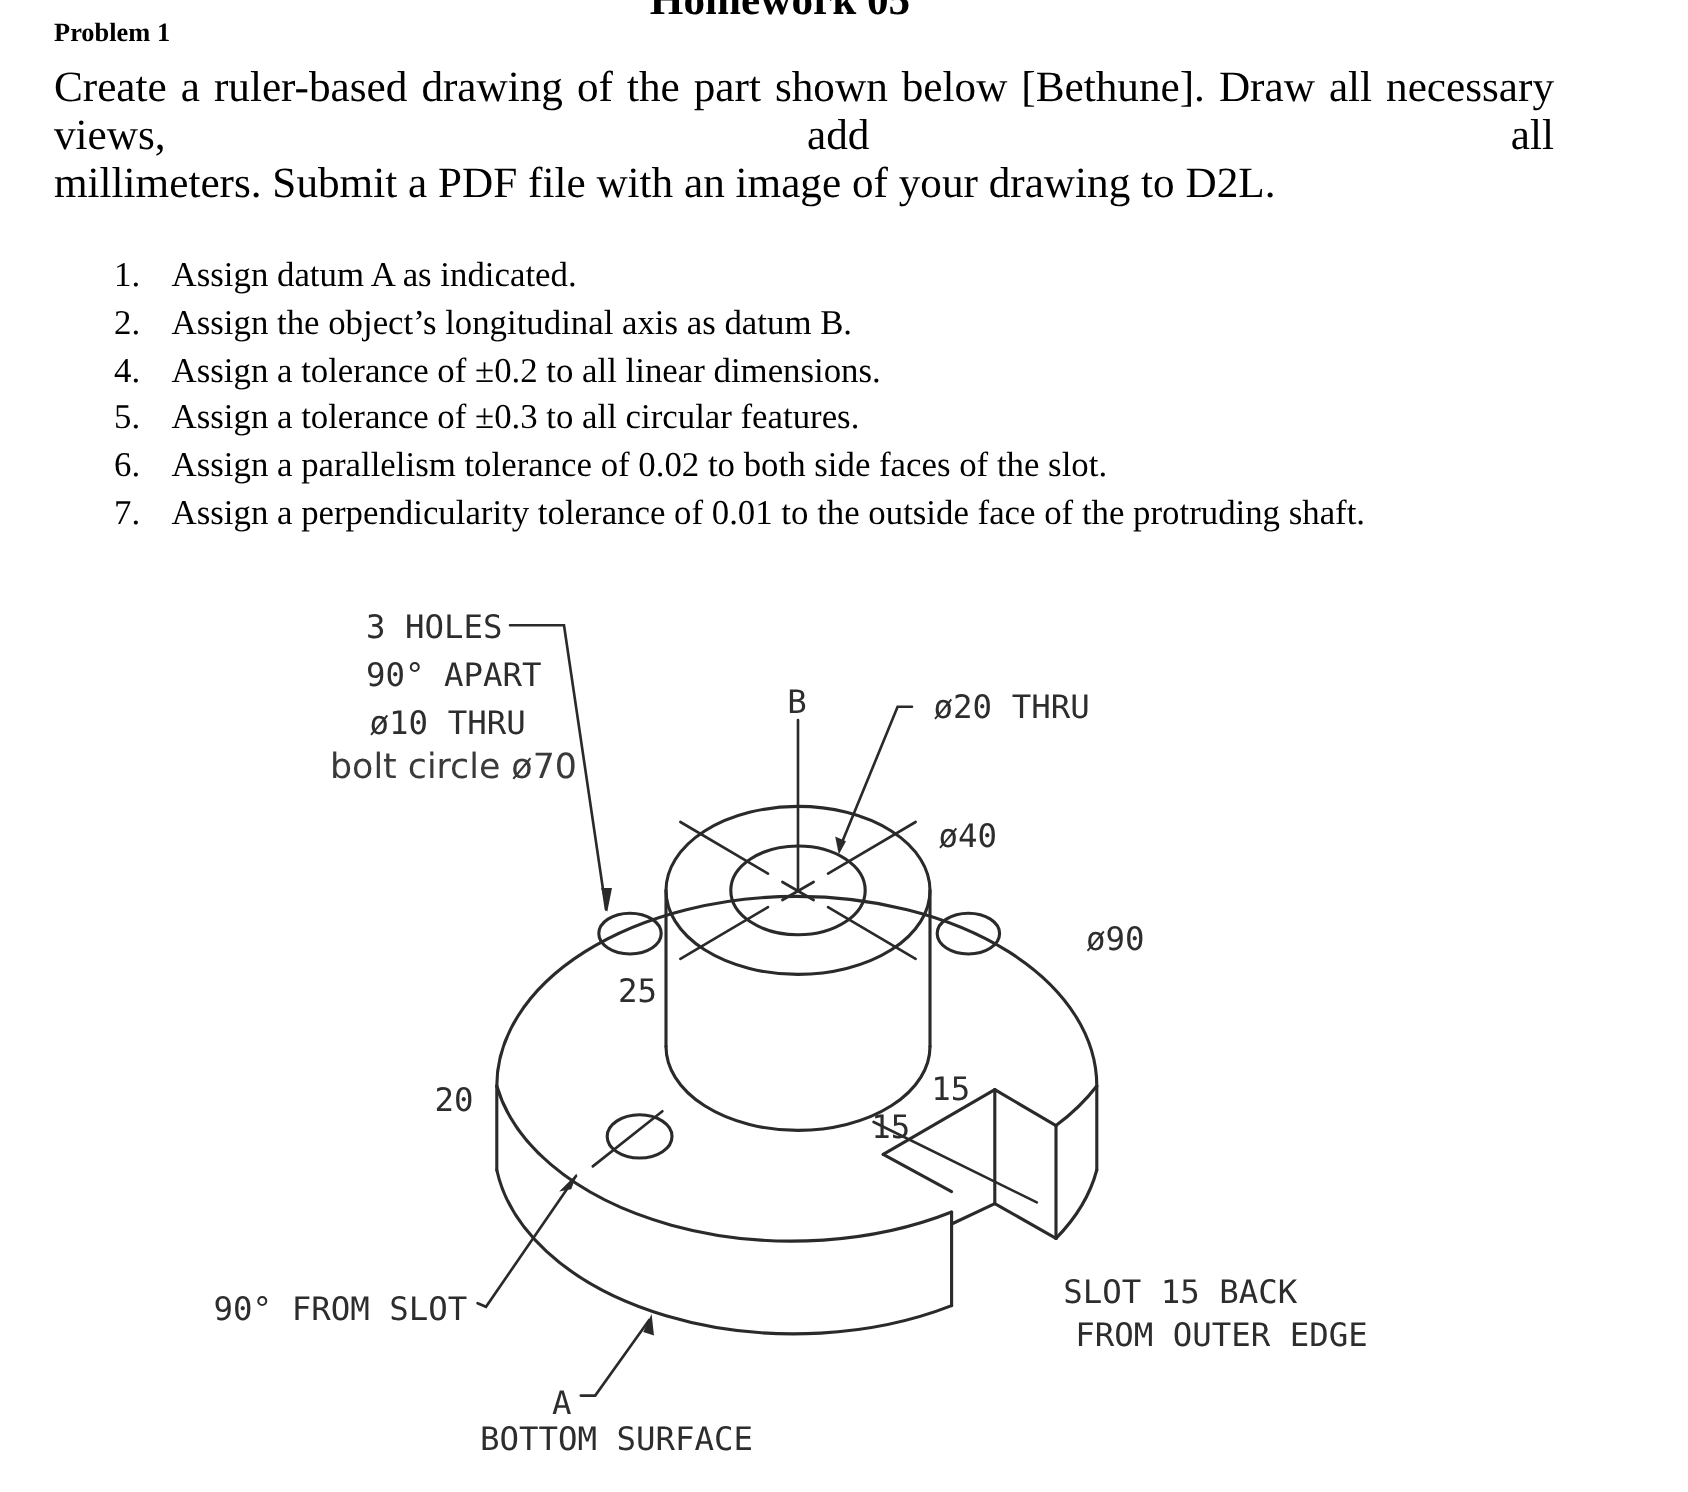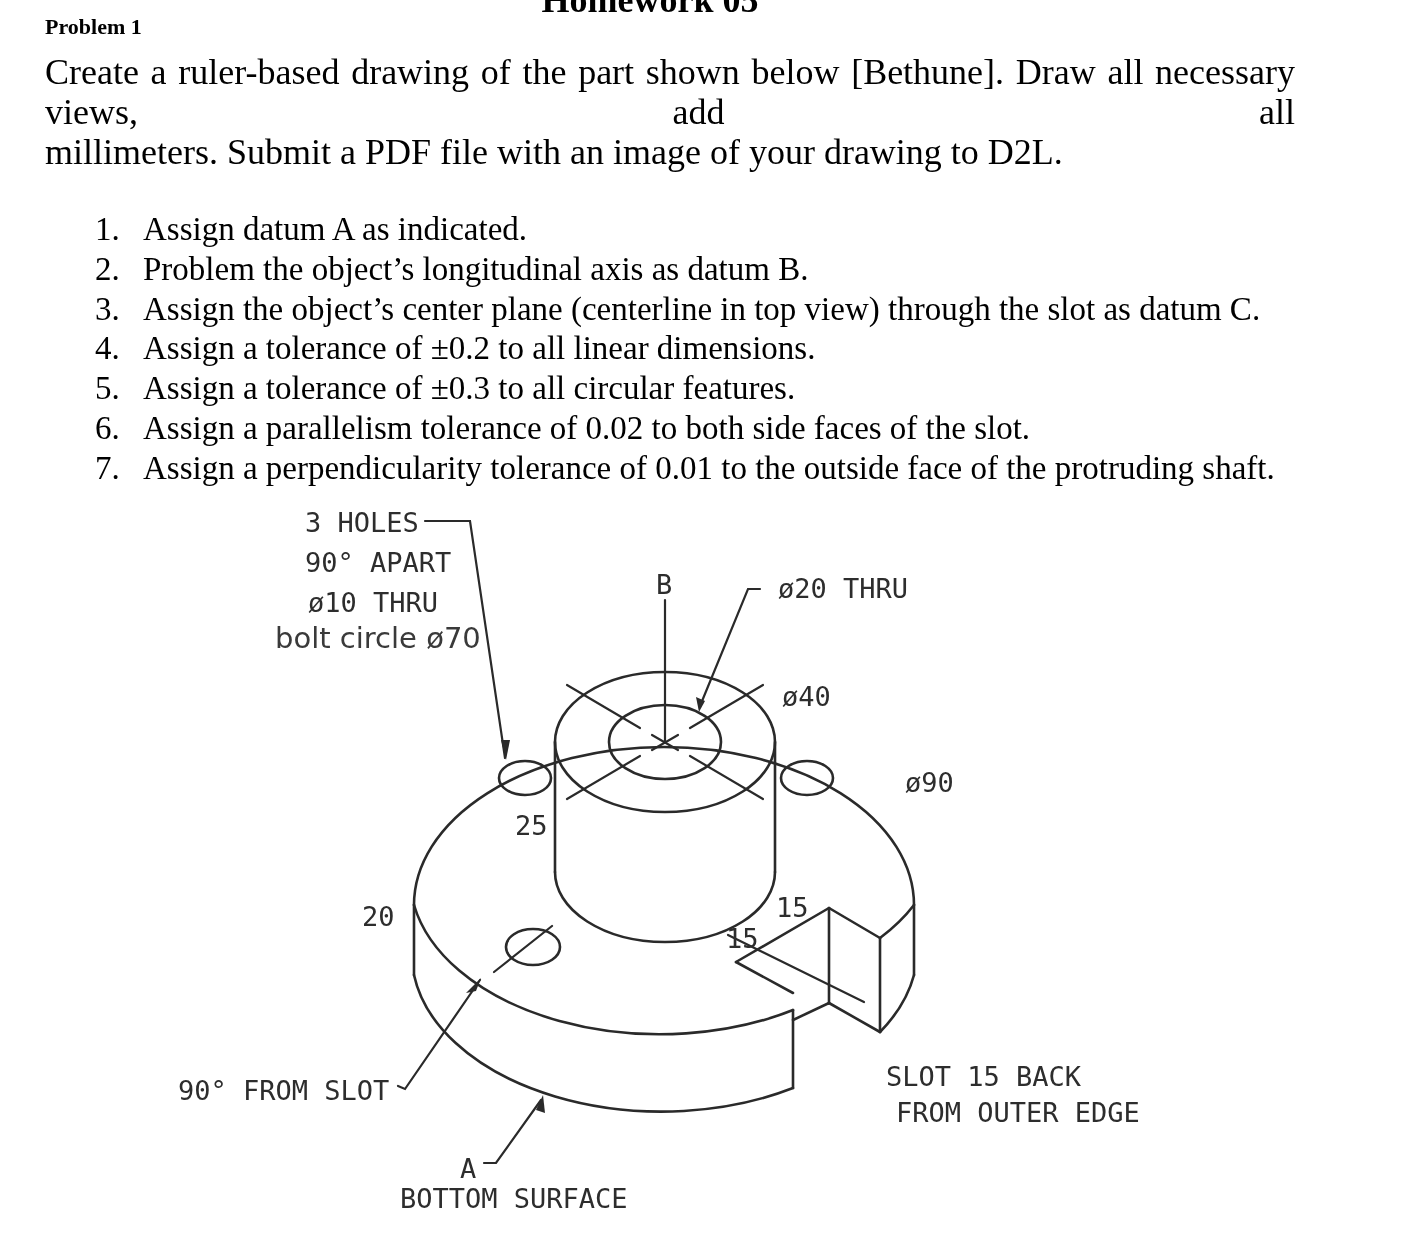--- a/index.html
+++ b/index.html
@@ -3,21 +3,21 @@
 <meta charset="utf-8">
 <style>
   html, body { margin: 0; padding: 0; background: #ffffff; }
   body { width: 1407px; height: 1243px; position: relative; overflow: hidden; color: #000; }
   .serif { font-family: "Liberation Serif", "DejaVu Serif", serif; }
   .hdr { position: absolute; left: 0; top: -21px; width: 1300px; text-align: center; font-size: 36px; font-weight: bold; }
   .ptitle { position: absolute; left: 45px; top: 14px; font-size: 22px; font-weight: bold; }
   .intro { position: absolute; left: 45px; top: 52px; width: 1250px; font-size: 36px; line-height: 40px; text-align: justify; }
   .intro .line { display: block; text-align: justify; text-align-last: justify; }
   .intro .line.last { text-align-last: left; }
-  .tasks { position: absolute; left: 95px; top: 210px; font-size: 33px; line-height: 39.8px; margin: 0; padding: 0; list-style: none; }
+  .tasks { position: absolute; left: 95px; top: 210px; font-size: 29px; line-height: 39.8px; margin: 0; padding: 0; list-style: none; }
   .tasks li { white-space: nowrap; }
   .tasks .num { display: inline-block; width: 48px; }
   svg.drawing { position: absolute; left: 0; top: 0; }
   .lbl { font-family: "DejaVu Sans Mono", monospace; fill: #2d2d2d; font-size: 27px; }
   .lbl-sans { font-family: "DejaVu Sans", sans-serif; fill: #3a3a3a; font-size: 29px; }
   .ln { stroke: #2a2a2a; stroke-width: 2.6; fill: none; stroke-linecap: round; stroke-linejoin: round; }
   .thin { stroke: #2a2a2a; stroke-width: 2.2; fill: none; stroke-linecap: round; }
 </style>
 </head>
 <body>
@@ -25,22 +25,21 @@
 <div class="hdr serif">Homework 05</div>
 <div class="ptitle serif">Problem 1</div>
 
 <div class="intro serif">
   <span class="line">Create a ruler-based drawing of the part shown below [Bethune]. Draw all necessary views, add all</span>
   <span class="line last">millimeters. Submit a PDF file with an image of your drawing to D2L.</span>
 </div>
 
 <ol class="tasks serif">
   <li><span class="num">1.</span><span>Assign datum A as indicated.</span></li>
-  <li><span class="num">2.</span><span>Problem the object’s longitudinal axis as datum B.</span></li>
-  <li><span class="num">3.</span><span>Assign the object’s center plane (centerline in top view) through the slot as datum C.</span></li>
+  <li><span class="num">2.</span><span>Assign the object’s longitudinal axis as datum B.</span></li>
   <li><span class="num">4.</span><span>Assign a tolerance of ±0.2 to all linear dimensions.</span></li>
   <li><span class="num">5.</span><span>Assign a tolerance of ±0.3 to all circular features.</span></li>
   <li><span class="num">6.</span><span>Assign a parallelism tolerance of 0.02 to both side faces of the slot.</span></li>
   <li><span class="num">7.</span><span>Assign a perpendicularity tolerance of 0.01 to the outside face of the protruding shaft.</span></li>
 </ol>
 
 <svg class="drawing" width="1407" height="1243" viewBox="0 0 1407 1243">
 
   <g>
 

